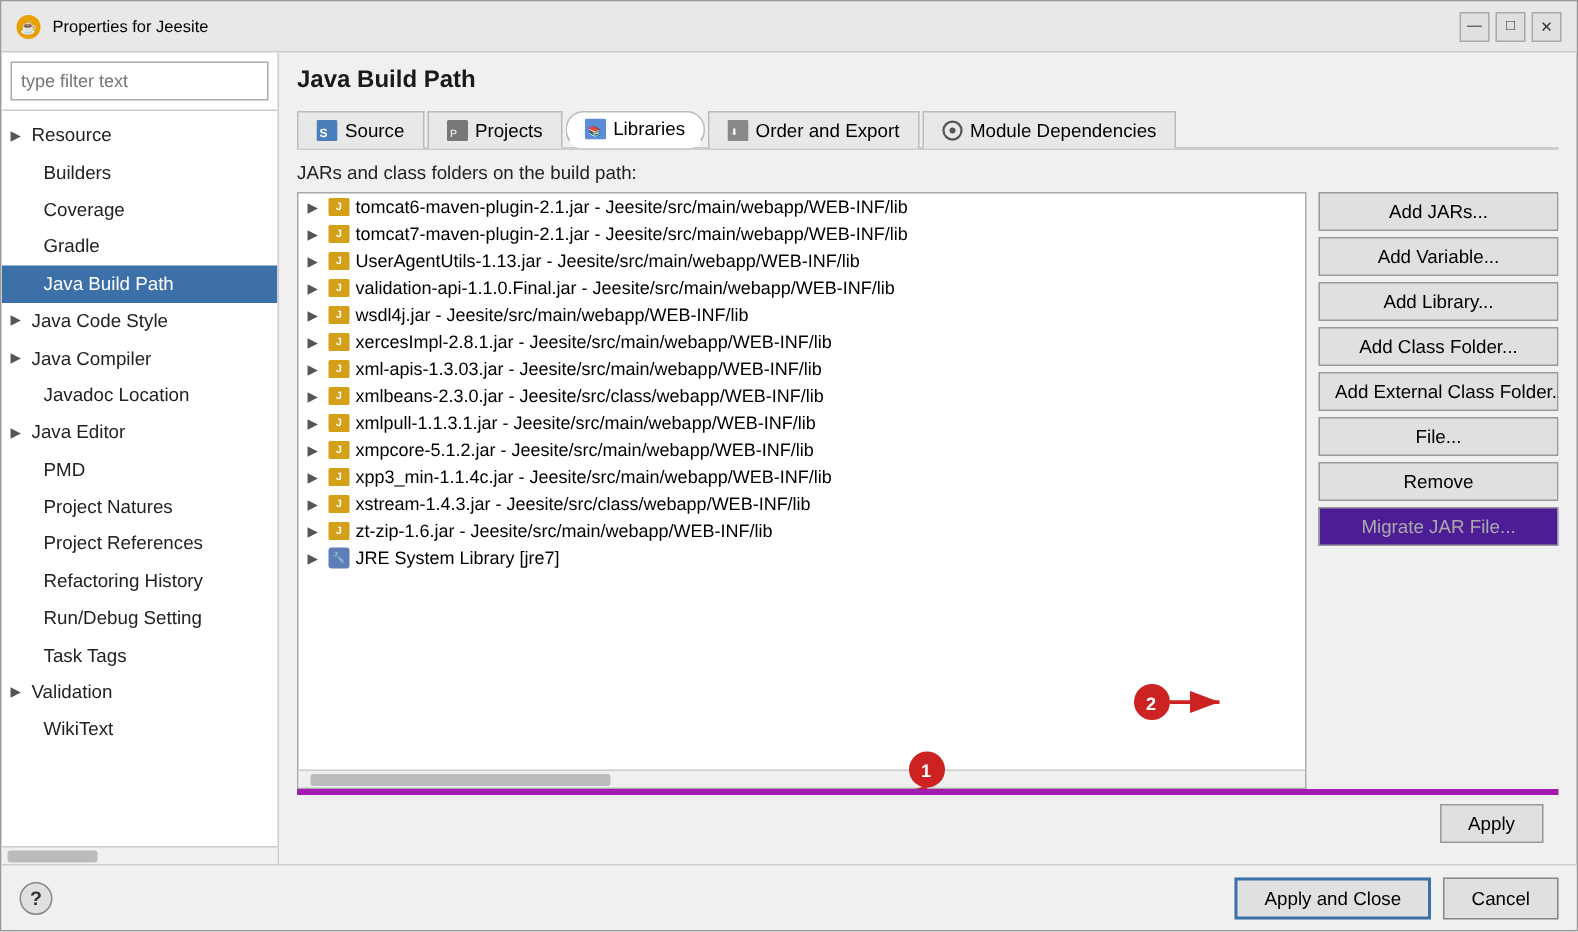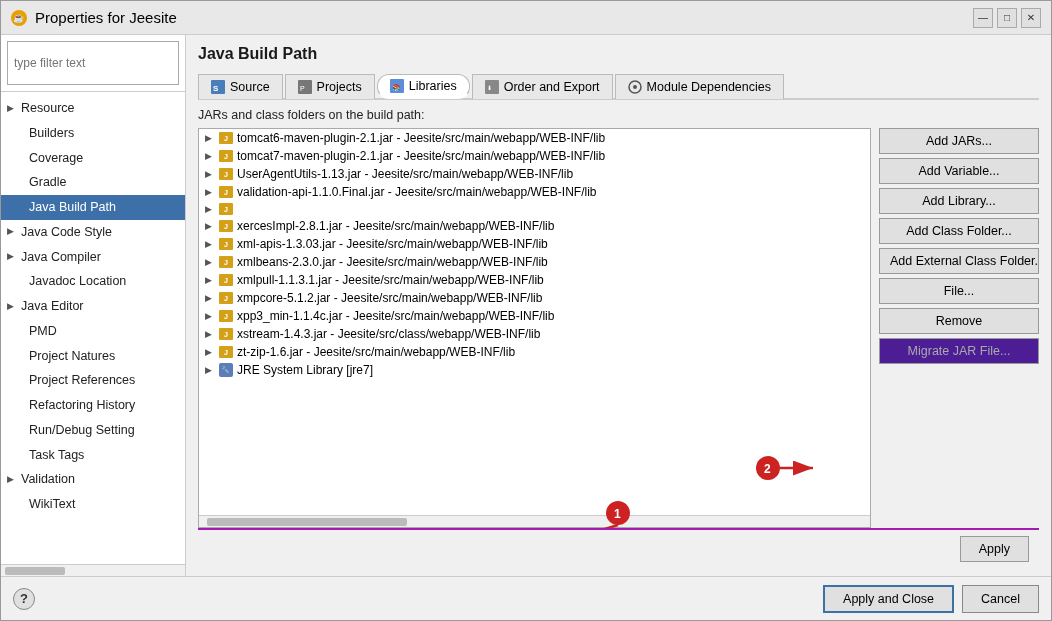--- a/index.html
+++ b/index.html
@@ -43,21 +43,21 @@
       background: #e8a000;
       border-radius: 50%;
       display: flex;
       align-items: center;
       justify-content: center;
       font-size: 9px;
       color: white;
       font-weight: bold;
     }
     .title-bar-title {
-      font-size: 15px;
+      font-size: 11px;
       font-weight: normal;
     }
     .title-bar-controls {
       display: flex;
       gap: 4px;
     }
     .title-btn {
       width: 20px;
       height: 20px;
       border: 1px solid #aaa;
@@ -84,21 +84,21 @@
       display: flex;
       flex-direction: column;
       overflow: hidden;
     }
     .sidebar-filter {
       padding: 6px 6px;
       border-bottom: 1px solid #ccc;
     }
     .sidebar-filter input {
       width: 100%;
-      height: 44px;
+      height: 26px;
       border: 1px solid #aaa;
       padding: 2px 6px;
       font-size: 12px;
       color: #888;
       background: #fff;
     }
     .sidebar-nav {
       flex: 1;
       overflow-y: auto;
       padding: 4px 0;
@@ -282,21 +282,21 @@
       cursor: default;
       background: #4c1d95;
     }
 
     
     .bottom-bar {
       display: flex;
       align-items: flex-end;
       justify-content: flex-end;
       padding: 6px 10px;
-      border-top: 2px solid #a21caf;
+      border-top: 4px solid #a21caf;
     }
     .apply-btn {
       padding: 5px 18px;
       background: #e0e0e0;
       border: 1px solid #999;
       cursor: pointer;
       font-size: 12.5px;
     }
 
     
@@ -496,35 +496,36 @@
               <span>UserAgentUtils-1.13.jar - Jeesite/src/main/webapp/WEB-INF/lib</span>
             </div>
             <div class="list-item">
               <span class="nav-arrow">▶</span>
               <span class="jar-icon">J</span>
               <span>validation-api-1.1.0.Final.jar - Jeesite/src/main/webapp/WEB-INF/lib</span>
             </div>
             <div class="list-item">
               <span class="nav-arrow">▶</span>
               <span class="jar-icon">J</span>
+              <span>wsdl4j.jar - Jeesite/src/main/webapp/WEB-INF/lib</span>
             </div>
             <div class="list-item">
               <span class="nav-arrow">▶</span>
               <span class="jar-icon">J</span>
               <span>xercesImpl-2.8.1.jar - Jeesite/src/main/webapp/WEB-INF/lib</span>
             </div>
             <div class="list-item">
               <span class="nav-arrow">▶</span>
               <span class="jar-icon">J</span>
               <span>xml-apis-1.3.03.jar - Jeesite/src/main/webapp/WEB-INF/lib</span>
             </div>
             <div class="list-item">
               <span class="nav-arrow">▶</span>
               <span class="jar-icon">J</span>
-              <span>xmlbeans-2.3.0.jar - Jeesite/src/main/webapp/WEB-INF/lib</span>
+              <span>xmlbeans-2.3.0.jar - Jeesite/src/class/webapp/WEB-INF/lib</span>
             </div>
             <div class="list-item">
               <span class="nav-arrow">▶</span>
               <span class="jar-icon">J</span>
               <span>xmlpull-1.1.3.1.jar - Jeesite/src/main/webapp/WEB-INF/lib</span>
             </div>
             <div class="list-item">
               <span class="nav-arrow">▶</span>
               <span class="jar-icon">J</span>
               <span>xmpcore-5.1.2.jar - Jeesite/src/main/webapp/WEB-INF/lib</span>

